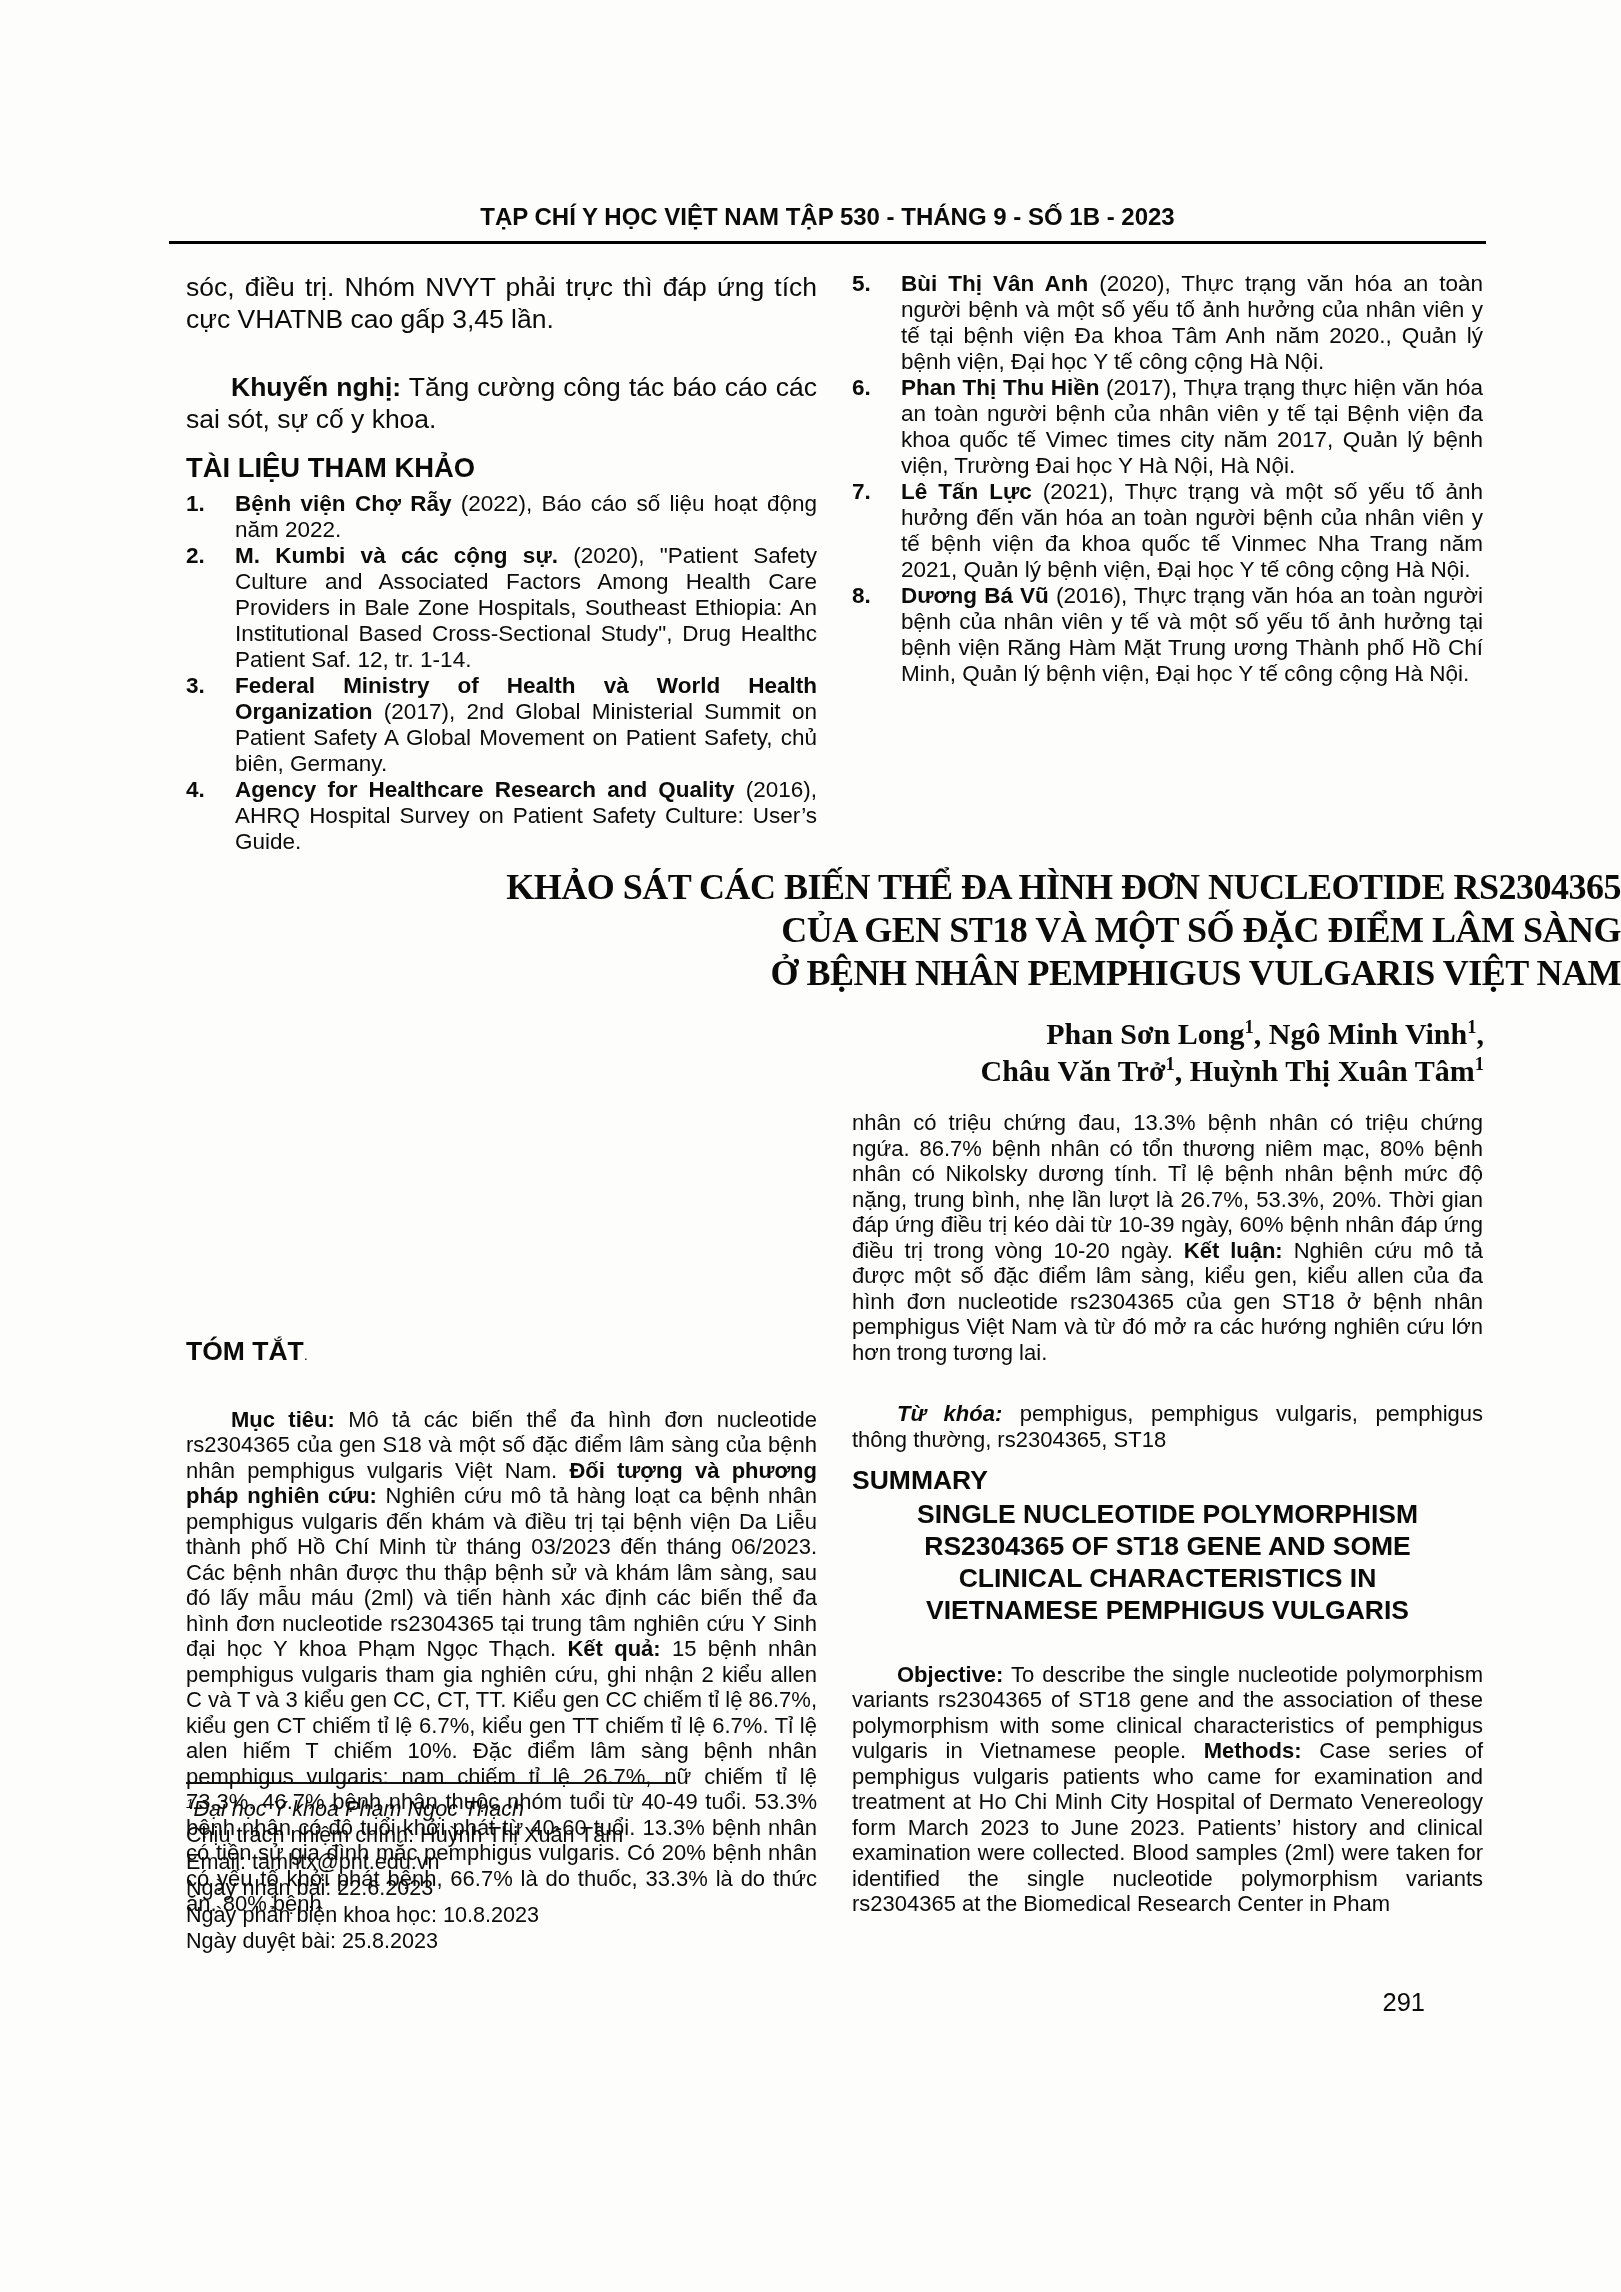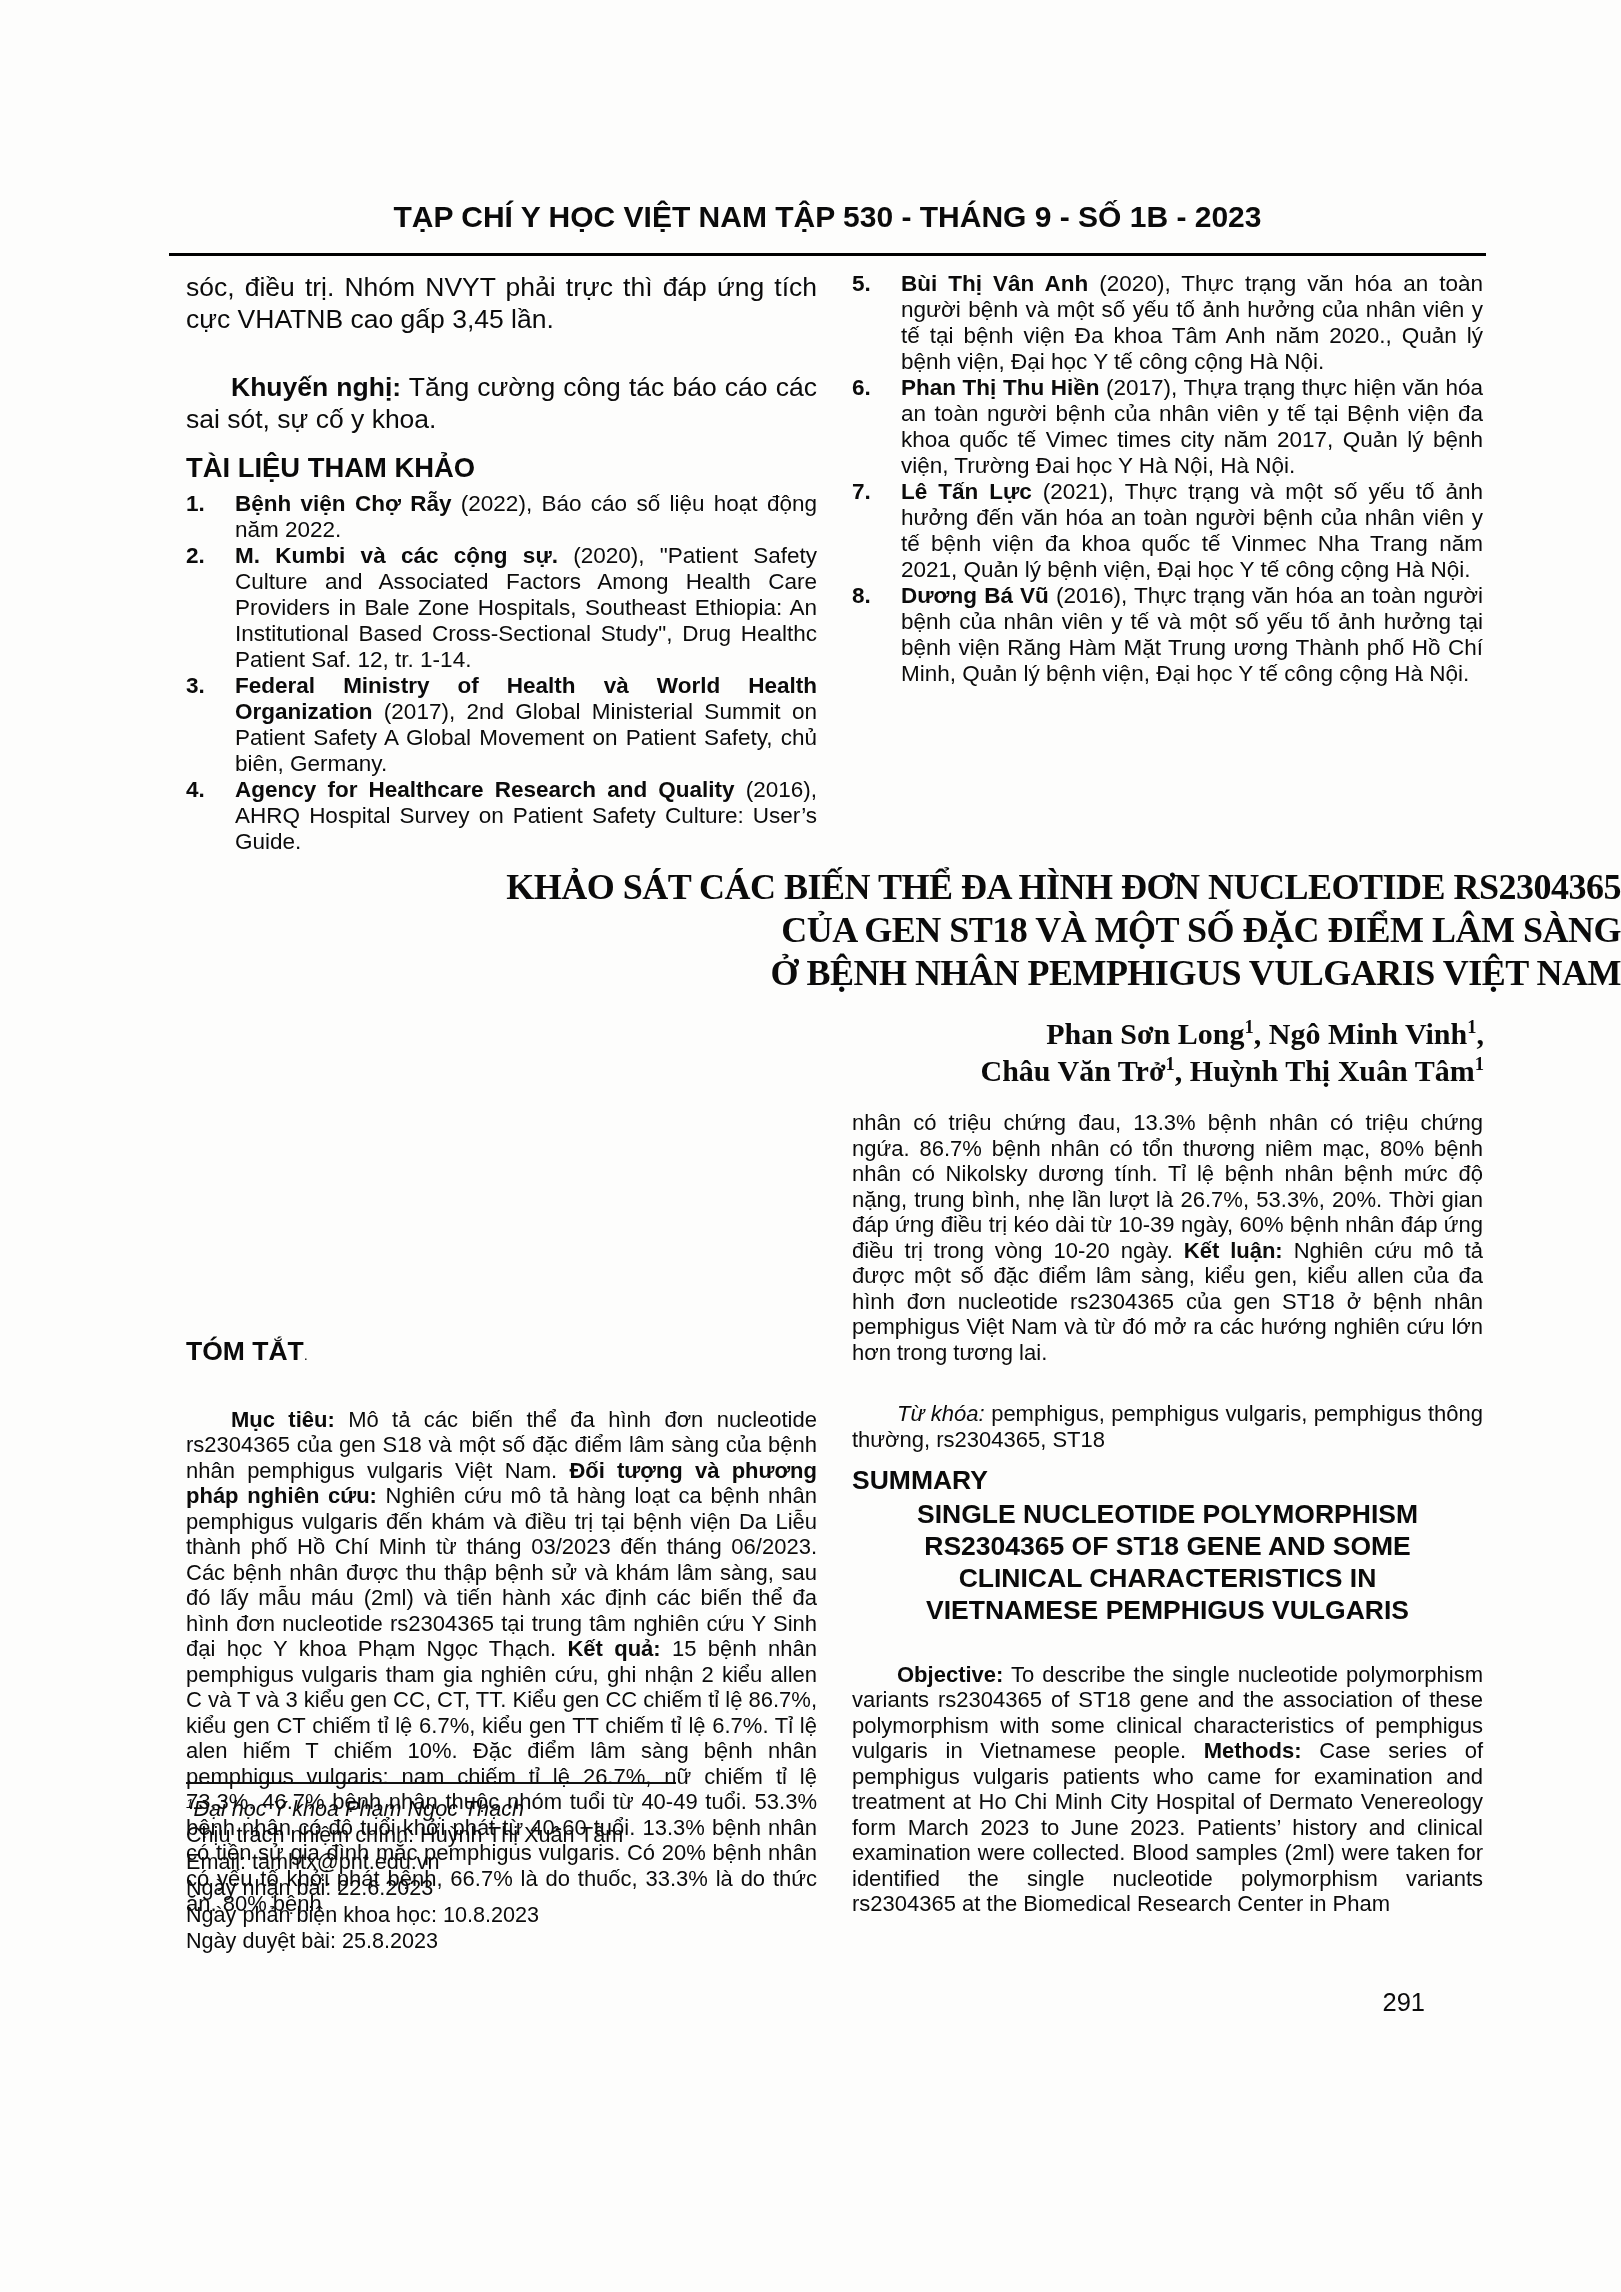--- a/index.html
+++ b/index.html
@@ -11,22 +11,22 @@
     color:#0b0b0b;
     font-family:"Liberation Sans","DejaVu Sans",sans-serif;
     overflow:hidden;
   }
   p{margin:0;}
   .just{text-align:justify;}
   .indent{text-indent:45px;margin-top:36px;}
 
   .header-block{
     position:absolute;top:202px;left:169px;width:1317px;
-    text-align:center;font-weight:bold;font-size:30px;line-height:30px;
-    padding-bottom:21px;border-bottom:3.9px solid #000;
+    text-align:center;font-weight:bold;font-size:24px;line-height:30px;
+    padding-bottom:9px;border-bottom:3.9px solid #000;
   }
 
   .row1{position:absolute;top:271px;left:186px;width:1298px;display:flex;gap:35px;}
   .row2{position:absolute;top:1110px;left:186px;width:1298px;display:flex;gap:35px;align-items:flex-end;}
   .col{width:631px;}
 
   .para{font-size:26.5px;line-height:32px;}
   .refs-heading{font-size:27.4px;line-height:33px;font-weight:bold;margin:15.7px 0 7.8px 0;}
   .refs{font-size:22.5px;line-height:26px;}
   .ref{padding-left:49px;text-indent:-49px;text-align:justify;}
@@ -53,21 +53,21 @@
 
   .footnote-block{position:absolute;top:1782px;left:186px;width:631px;}
   .footnote-block p{font-size:21.6px;line-height:26.5px;}
   .footnote-rule{width:490px;border-top:2px solid #111;margin-bottom:11.8px;}
   .footnote-affil{font-style:italic;}
 
   .page-number{position:absolute;top:1988px;right:196px;font-size:25.5px;}
 
   sup{font-size:0.62em;vertical-align:super;line-height:0;}
   .seg-b{font-weight:bold;}
-  .seg-bi{font-weight:normal;font-style:italic;}
+  .seg-bi{font-weight:bold;font-style:italic;}
 </style>
 </head>
 <body>
 
 <div class="page">
 
   <div class="header-block">
     <span>TẠP CHÍ Y HỌC VIỆT NAM TẬP 530 - THÁNG 9 - SỐ 1B - 2023</span>
   </div>
 

